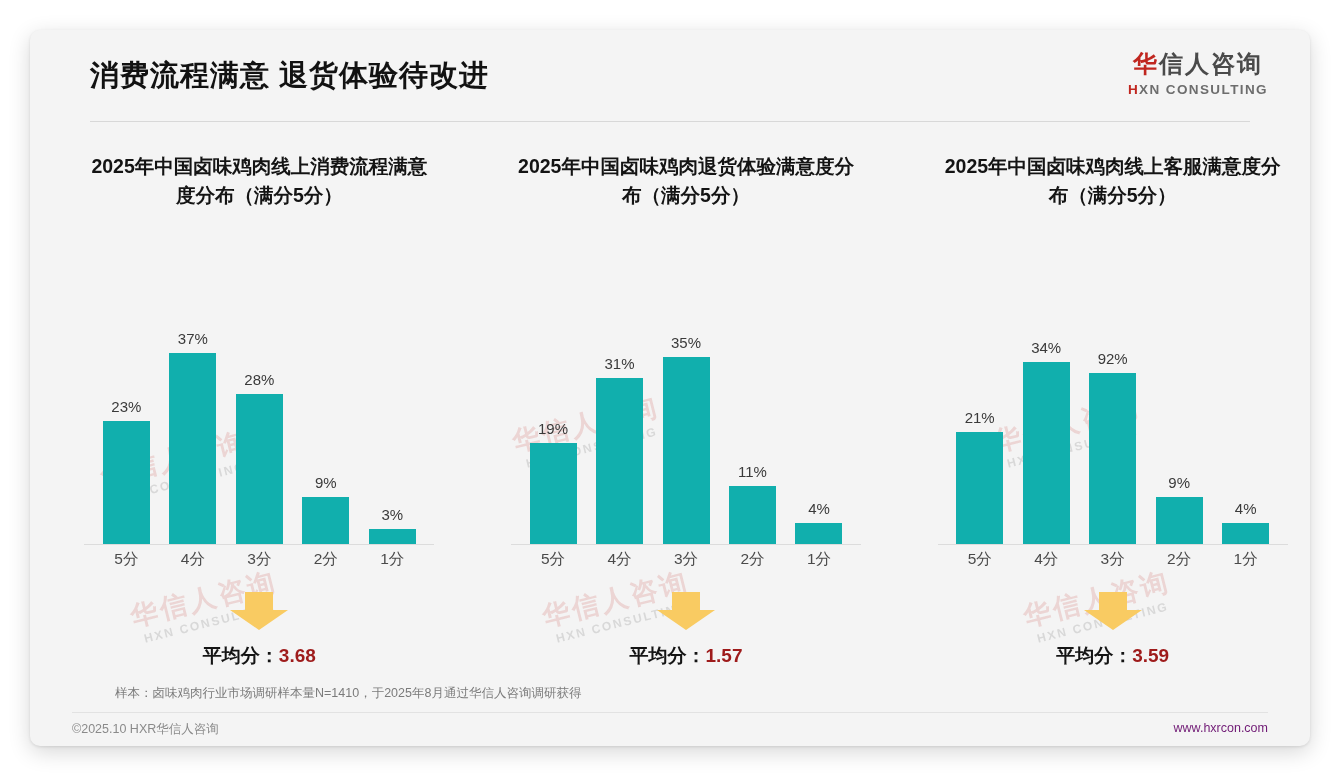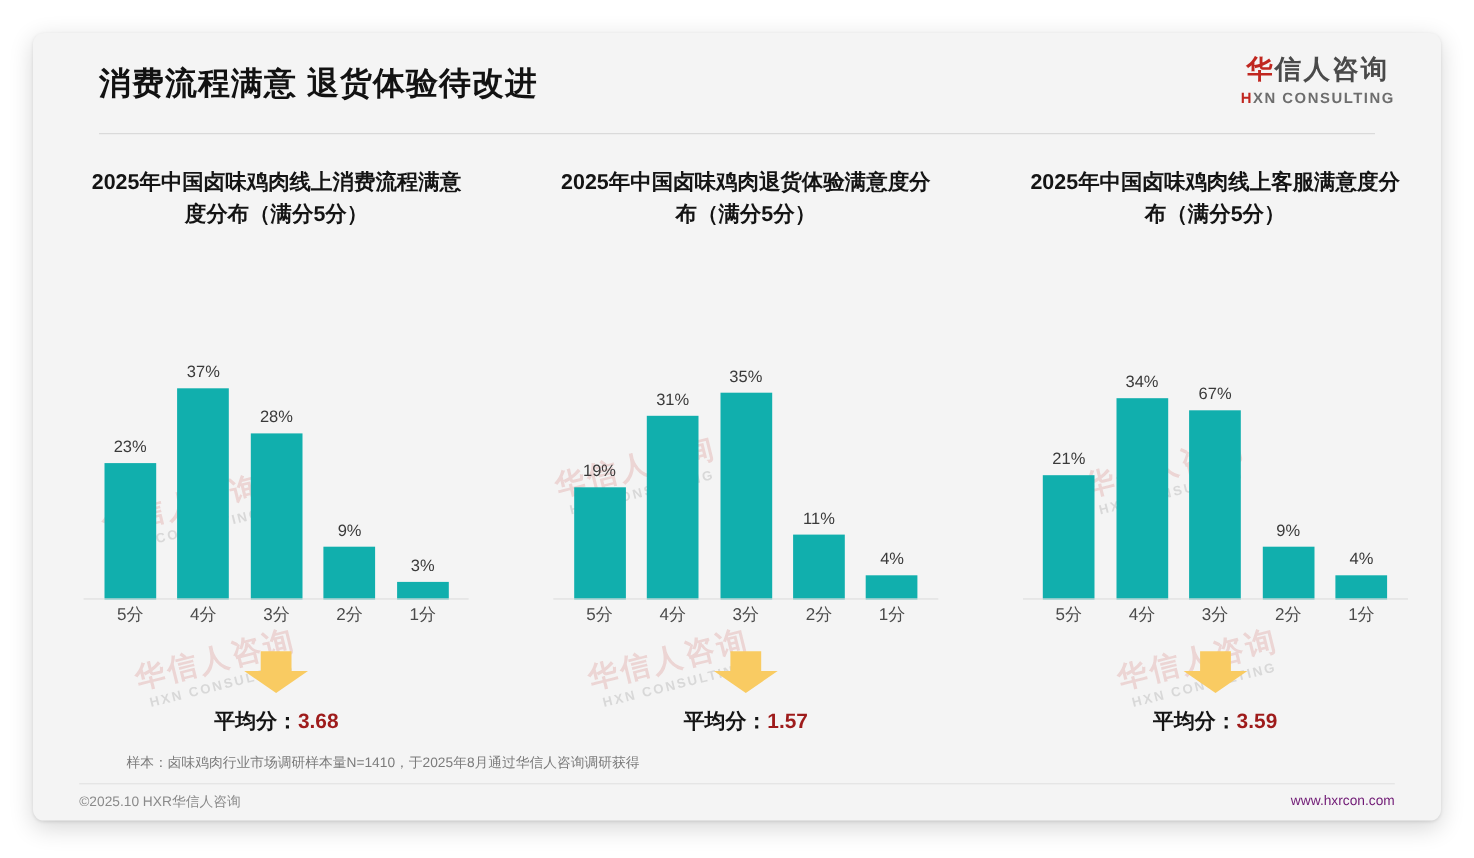--- a/index.html
+++ b/index.html
@@ -36,21 +36,21 @@
   .logo-cn { font-size:24px; font-weight:bold; color:#4a4a4a; letter-spacing:2px; white-space:nowrap; }
   .logo-cn .hua { color:#c0261f; }
   .logo-en { margin-top:7px; font-size:13.5px; font-weight:bold; color:#6d6d6d; letter-spacing:1.4px; white-space:nowrap; }
   .logo-en .hh { color:#c0261f; }
   .header-rule {
     position:absolute; left:60px; top:91px; width:1160px; height:1px;
     background:#d8d8d8;
   }
 
   
-  .charts { position:absolute; left:8px; top:100px; width:100%; height:545px; display:flex; }
+  .charts { position:absolute; left:16px; top:100px; width:100%; height:545px; display:flex; }
   .panel { position:relative; flex:1 1 0; }
 
   .chart-title {
     margin:22px auto 0; width:82%;
     text-align:center; font-size:19.5px; font-weight:bold;
     color:#141414; line-height:1.5;
   }
 
   .plot {
     position:absolute; left:0; right:0; top:200px; height:215px;
@@ -228,21 +228,21 @@
           <div class="bars">
             <div class="bar-col">
               <div class="bar-val">21%</div>
               <div class="bar" style="height:113px"></div>
             </div>
             <div class="bar-col">
               <div class="bar-val">34%</div>
               <div class="bar" style="height:183px"></div>
             </div>
             <div class="bar-col">
-              <div class="bar-val">67%</div>
+              <div class="bar-val">92%</div>
               <div class="bar" style="height:172px"></div>
             </div>
             <div class="bar-col">
               <div class="bar-val">9%</div>
               <div class="bar" style="height:48px"></div>
             </div>
             <div class="bar-col">
               <div class="bar-val">4%</div>
               <div class="bar" style="height:22px"></div>
             </div>

